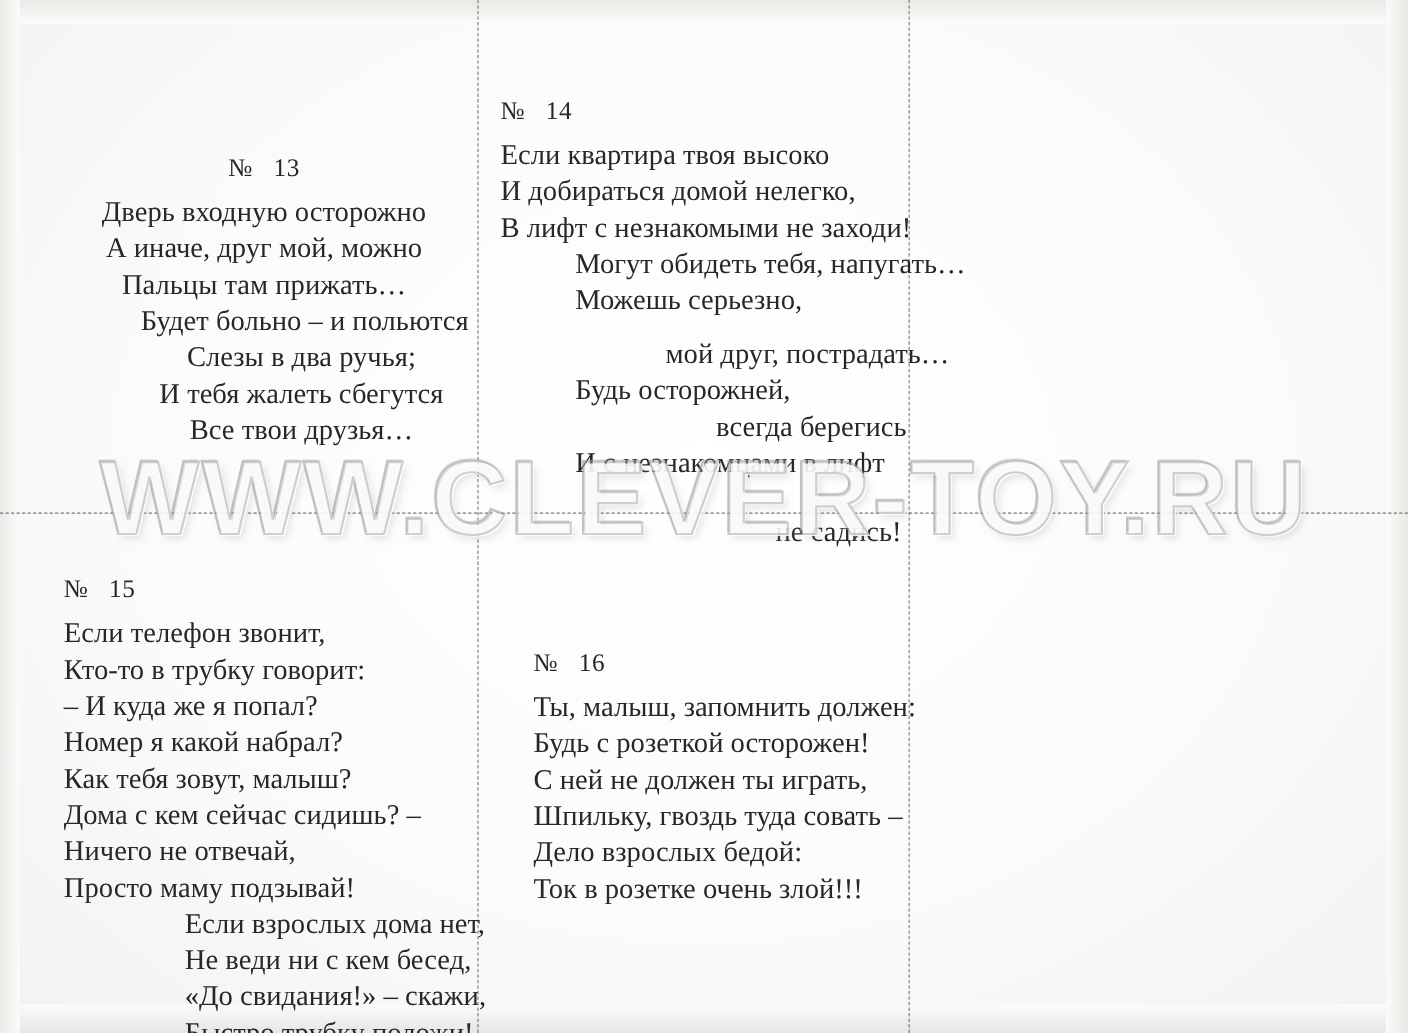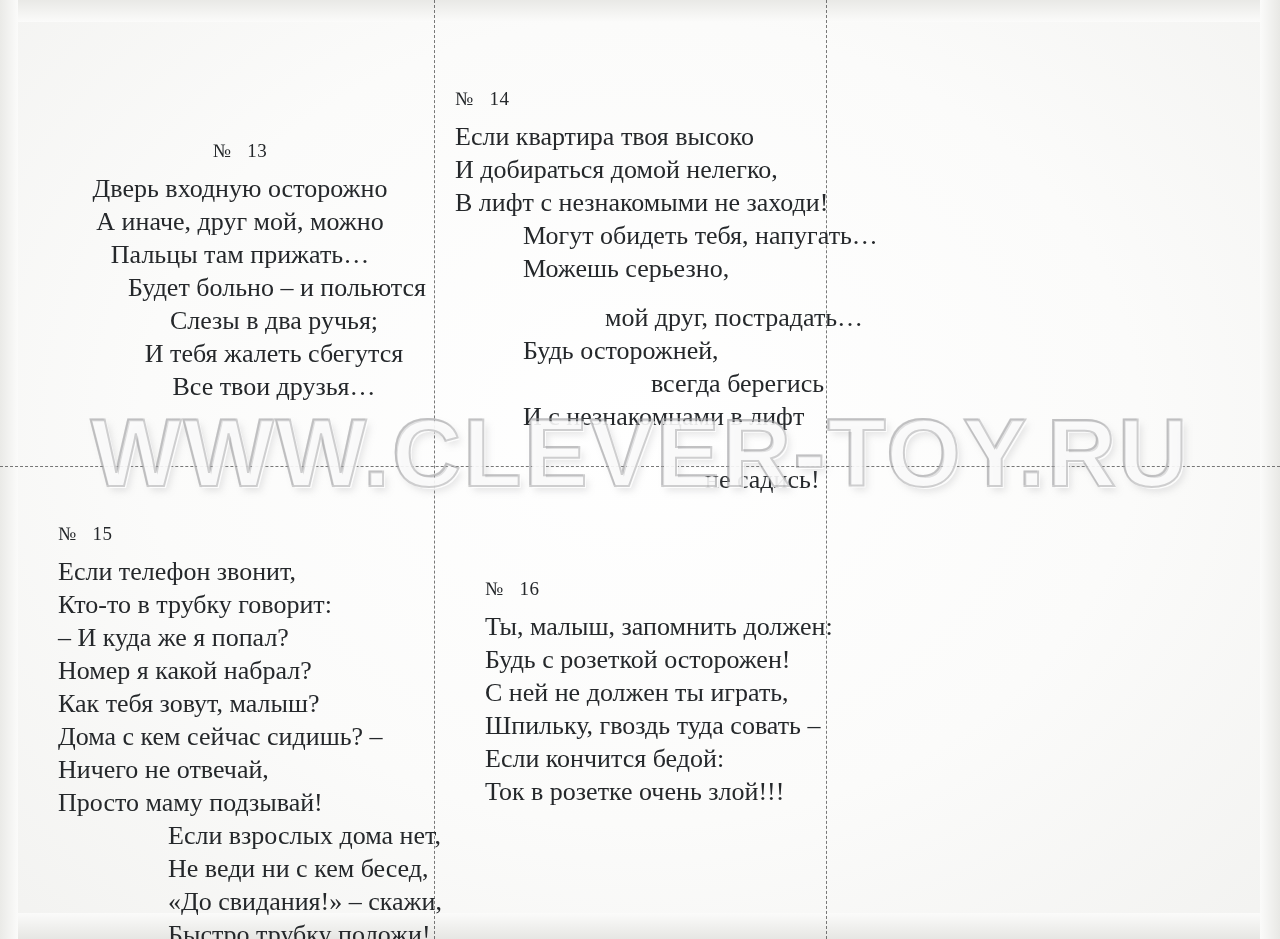--- a/index.html
+++ b/index.html
@@ -73,40 +73,40 @@
   #cut-v-left  { left: 434px; }
   #cut-v-right { left: 826px; }
   #cut-h-mid   { top: 466px; }
 
   
   .card {
     position: absolute;
     color: #25282b;
   }
   .card-number {
-    font-size: 19px;
+    font-size: 23px;
     letter-spacing: 0.5px;
     margin-bottom: 10px;
     white-space: pre;
   }
   .line {
     font-size: 26px;
     line-height: 33px;
     white-space: pre;
   }
   .line.indent-1 { padding-left: 68px; }
   .line.indent-2 { padding-left: 110px; }
   .line.indent-3 { padding-left: 150px; margin-top: 16px; }
   .line.indent-4 { padding-left: 196px; }
   .line.indent-5 { padding-left: 250px; margin-top: 30px; }
 
   #card-13 { left: 60px;  top: 140px;  width: 360px; text-align: center; }
   #card-14 { left: 455px; top: 88px;   width: 385px; }
   #card-15 { left: 58px;  top: 523px;  width: 380px; }
-  #card-16 { left: 485px; top: 578px;  width: 370px; }
+  #card-16 { left: 485px; top: 590px;  width: 370px; }
 
   
   #watermark {
     position: absolute;
     left: 0;
     top: 398px;
     width: 1280px;
     text-align: center;
     font-family: Liberation Sans, sans-serif;
     font-weight: bold;
@@ -178,19 +178,19 @@
     <div class="line indent-2">«До свидания!» – скажи,</div>
     <div class="line indent-2">Быстро трубку положи!</div>
   </div>
 
   <div class="card" id="card-16">
     <div class="card-number">№   16</div>
     <div class="line">Ты, малыш, запомнить должен:</div>
     <div class="line">Будь с розеткой осторожен!</div>
     <div class="line">С ней не должен ты играть,</div>
     <div class="line">Шпильку, гвоздь туда совать –</div>
-    <div class="line">Если кончится бедой:</div>
+    <div class="line">Дело взрослых бедой:</div>
     <div class="line">Ток в розетке очень злой!!!</div>
   </div>
 
   <div id="watermark">WWW.CLEVER-TOY.RU</div>
 
 </div>
 
 </body></html>

